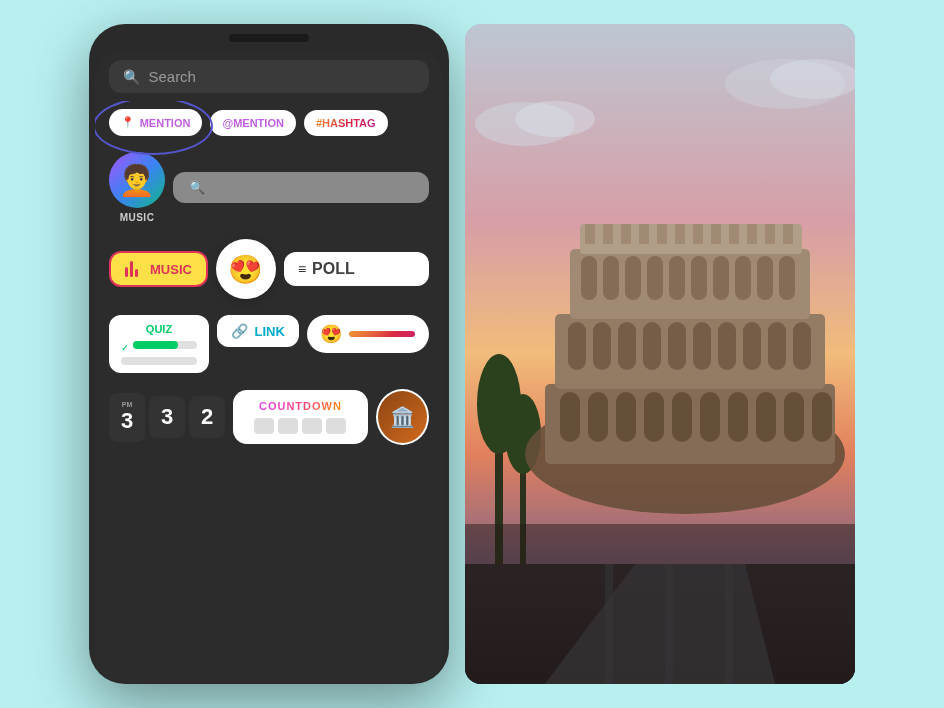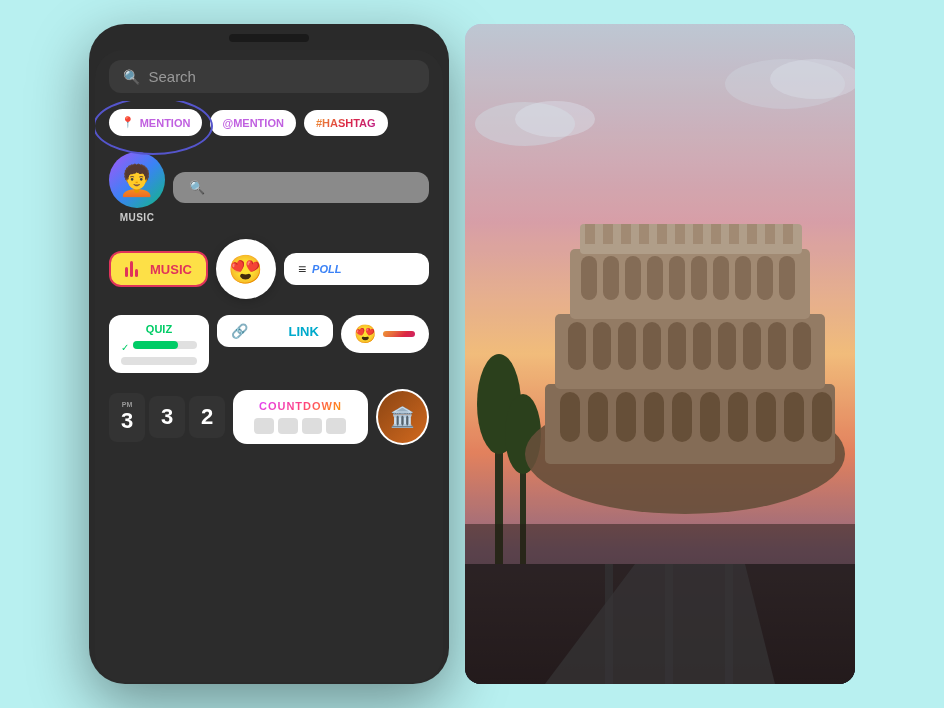--- a/index.html
+++ b/index.html
@@ -194,24 +194,23 @@
       display: flex;
       align-items: center;
       gap: 6px;
       flex: 1;
     }
     .poll-icon {
       font-size: 14px;
       color: #333;
     }
     .poll-text {
-      color: #3b82f6;
+      color: #404040;
       font-weight: 800;
-      font-size: 11px;
-      font-style: italic;
+      font-size: 16px;
     }
 
     
     .quiz-sticker {
       background: white;
       border-radius: 12px;
       padding: 8px 12px;
       width: 100px;
     }
     .quiz-title {
@@ -252,21 +251,20 @@
       align-items: center;
       gap: 6px;
     }
     .link-icon {
       font-size: 14px;
     }
     .link-text {
       color: #00aacc;
       font-weight: 800;
       font-size: 13px;
-      margin-left: 34px;
     }
 
     .emoji-rating {
       background: white;
       border-radius: 20px;
       padding: 8px 14px;
       display: flex;
       align-items: center;
       gap: 6px;
       flex: 1;

